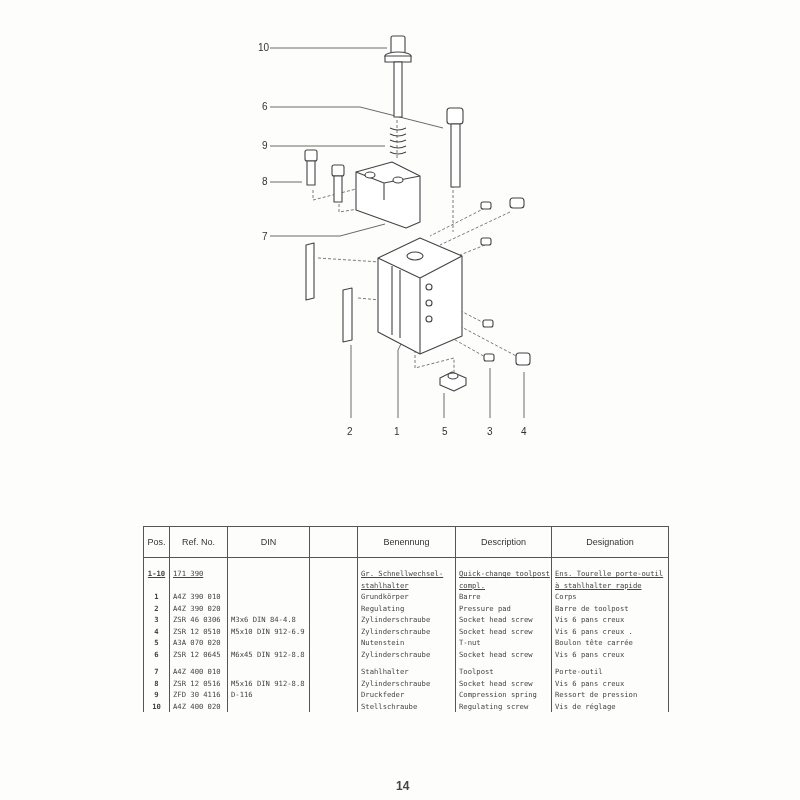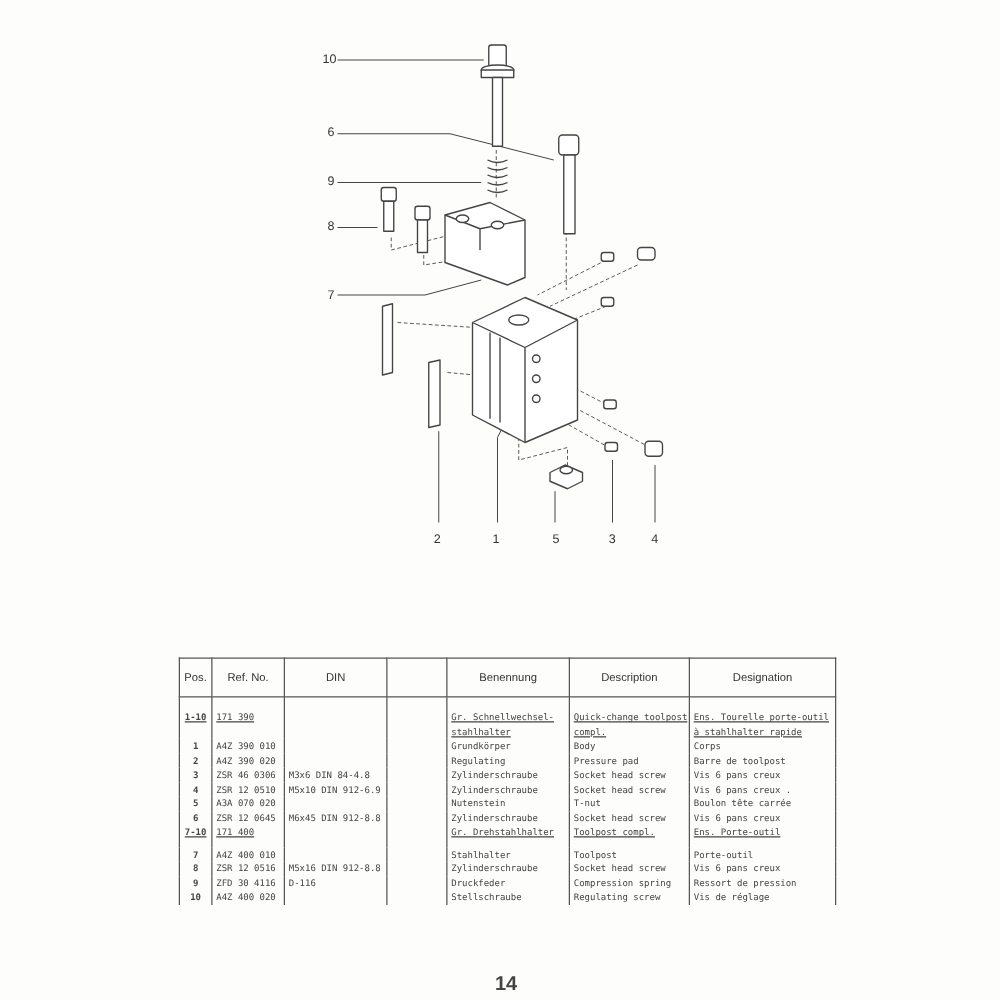--- a/index.html
+++ b/index.html
@@ -20,21 +20,21 @@
     #parts-table td {
       font-size: 7.2px; color: #444; height: 11.5px; padding: 0 3px; white-space: nowrap;
       border-left: 1px solid #555; border-right: 1px solid #555; vertical-align: middle; overflow: hidden;
     }
     #parts-table tr.first td { padding-top: 10px; }
     #parts-table td.pos { text-align: center; font-weight: bold; }
     #parts-table .u { text-decoration: underline; }
     #parts-table tr.spacer td { height: 6px; }
     #page-number {
       position: absolute; left: 396px; top: 779px; font-family: "Liberation Sans", sans-serif;
-      font-weight: bold; font-size: 16px; color: #444;
+      font-weight: bold; font-size: 12px; color: #444;
     }
   </style>
 </head>
 <body>
 
 <svg id="diagram" viewBox="0 0 800 460" xmlns="http://www.w3.org/2000/svg">
   <g fill="none" stroke="#444" stroke-width="1.1" stroke-linejoin="round">
 
     <g stroke-width="0.8">
       <line x1="270" y1="48" x2="387" y2="48"></line>
@@ -178,21 +178,21 @@
         <td class="u">stahlhalter</td>
         <td class="u">compl.</td>
         <td class="u">à stahlhalter rapide</td>
       </tr>
       <tr>
         <td class="pos">1</td>
         <td>A4Z 390 010</td>
         <td></td>
         <td></td>
         <td>Grundkörper</td>
-        <td>Body</td>
+        <td>Barre</td>
         <td>Corps</td>
       </tr>
       <tr>
         <td class="pos">2</td>
         <td>A4Z 390 020</td>
         <td></td>
         <td></td>
         <td>Regulating</td>
         <td>Pressure pad</td>
         <td>Barre de toolpost</td>
@@ -226,29 +226,20 @@
       </tr>
       <tr>
         <td class="pos">6</td>
         <td>ZSR 12 0645</td>
         <td>M6x45 DIN 912-8.8</td>
         <td></td>
         <td>Zylinderschraube</td>
         <td>Socket head screw</td>
         <td>Vis 6 pans creux</td>
       </tr>
-      <tr>
-        <td class="pos u">7-10</td>
-        <td class="u">171 400</td>
-        <td></td>
-        <td></td>
-        <td class="u">Gr. Drehstahlhalter</td>
-        <td class="u">Toolpost compl.</td>
-        <td class="u">Ens. Porte-outil</td>
-      </tr>
       <tr class="spacer">
         <td></td>
         <td></td>
         <td></td>
         <td></td>
         <td></td>
         <td></td>
         <td></td>
       </tr>
       <tr>

